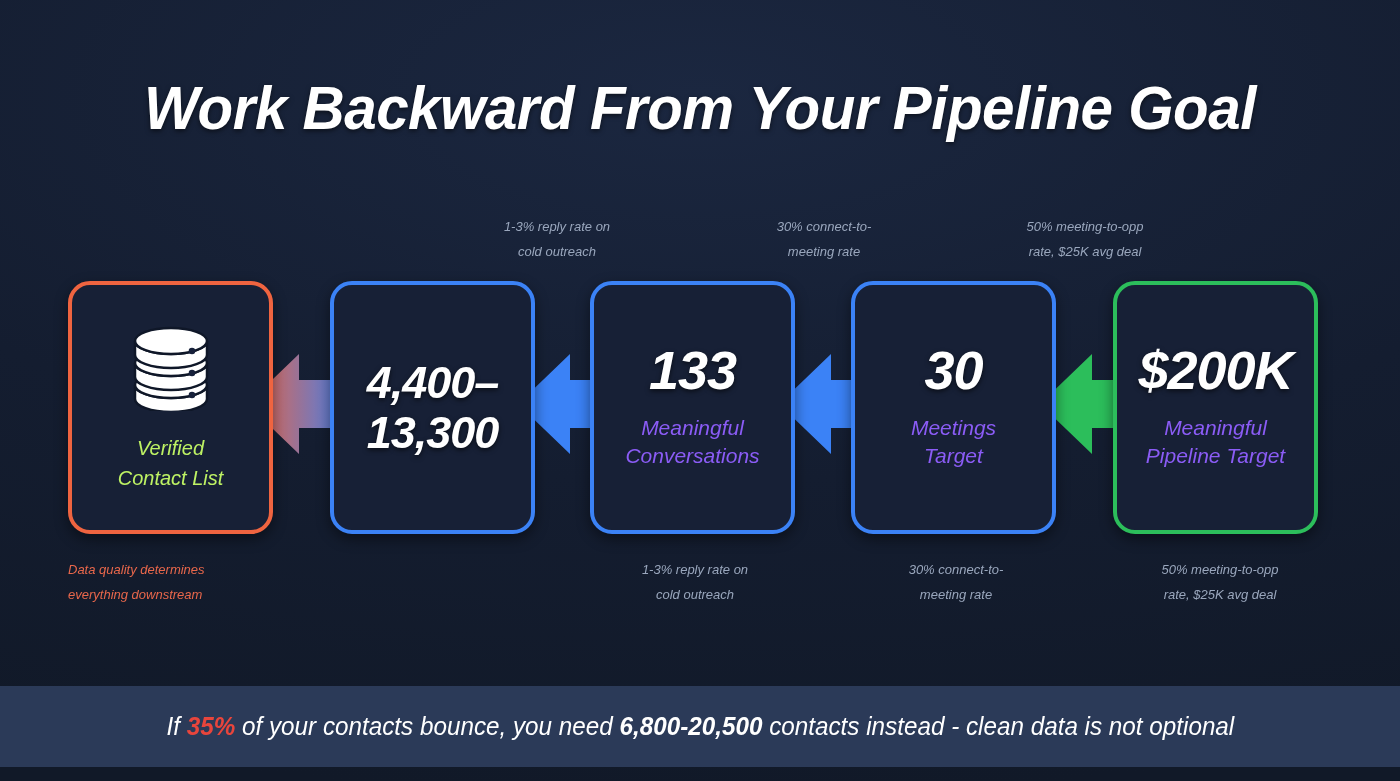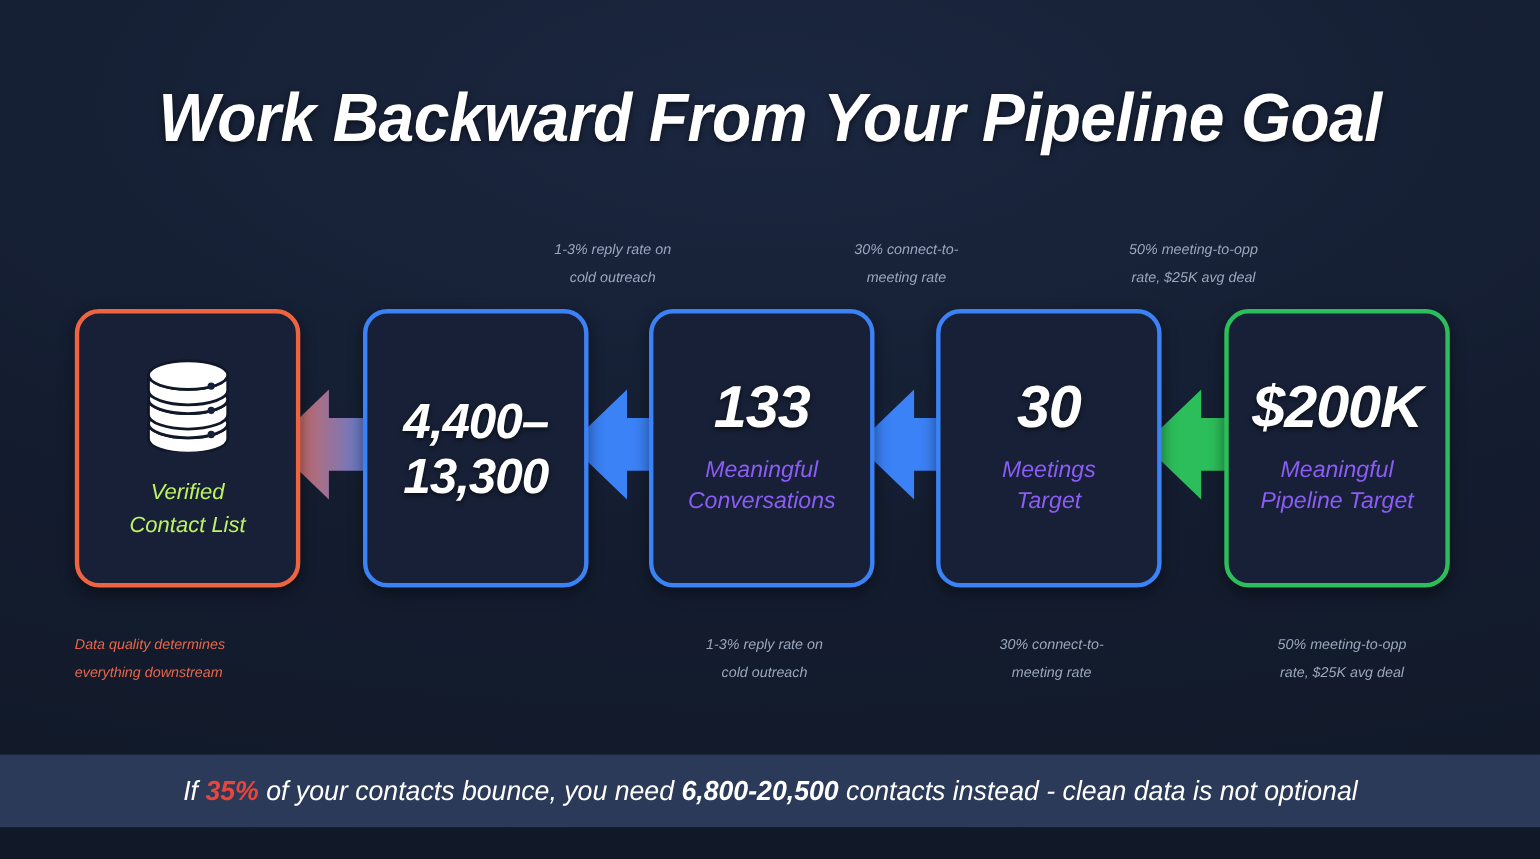--- a/index.html
+++ b/index.html
@@ -36,21 +36,21 @@
   .cap {
     position:absolute;
     width:220px;
     text-align:center;
     font-size:13px;
     line-height:25px;
     color:#9aa7bd;
     white-space:pre-line;
   }
   .cap.top { top:214px; }
-  .cap.bot { top:557px;margin-top:16px; }
+  .cap.bot { top:557px; }
   .cap-orange { color:#e8674b; text-align:left; width:240px; }
 
   
   .card {
     position:absolute;
     top:281px;
     width:205px;
     height:253px;
     border:4px solid #3b82f6;
     border-radius:22px;
@@ -86,21 +86,21 @@
   }
 
   
   .db-icon { width:84px; height:88px; display:block; }
 
   
   .arrow { position:absolute; z-index:2; }
 
   
   #banner {
-    position:absolute; left:0; top:686px; width:1400px; height:66px;
+    position:absolute; left:0; top:686px; width:1400px; height:81px;
     background:#2b3a58;
     display:flex; align-items:center; justify-content:center;
   }
   #banner .txt {
     font-family:"Liberation Sans Narrow","Liberation Sans",sans-serif;
     font-size:25px; color:#ffffff; white-space:nowrap;
     transform:scaleX(0.97);
   }
   #banner .hl { color:#e8453c; font-weight:bold; }
   #banner .bd { font-weight:bold; color:#ffffff; }

